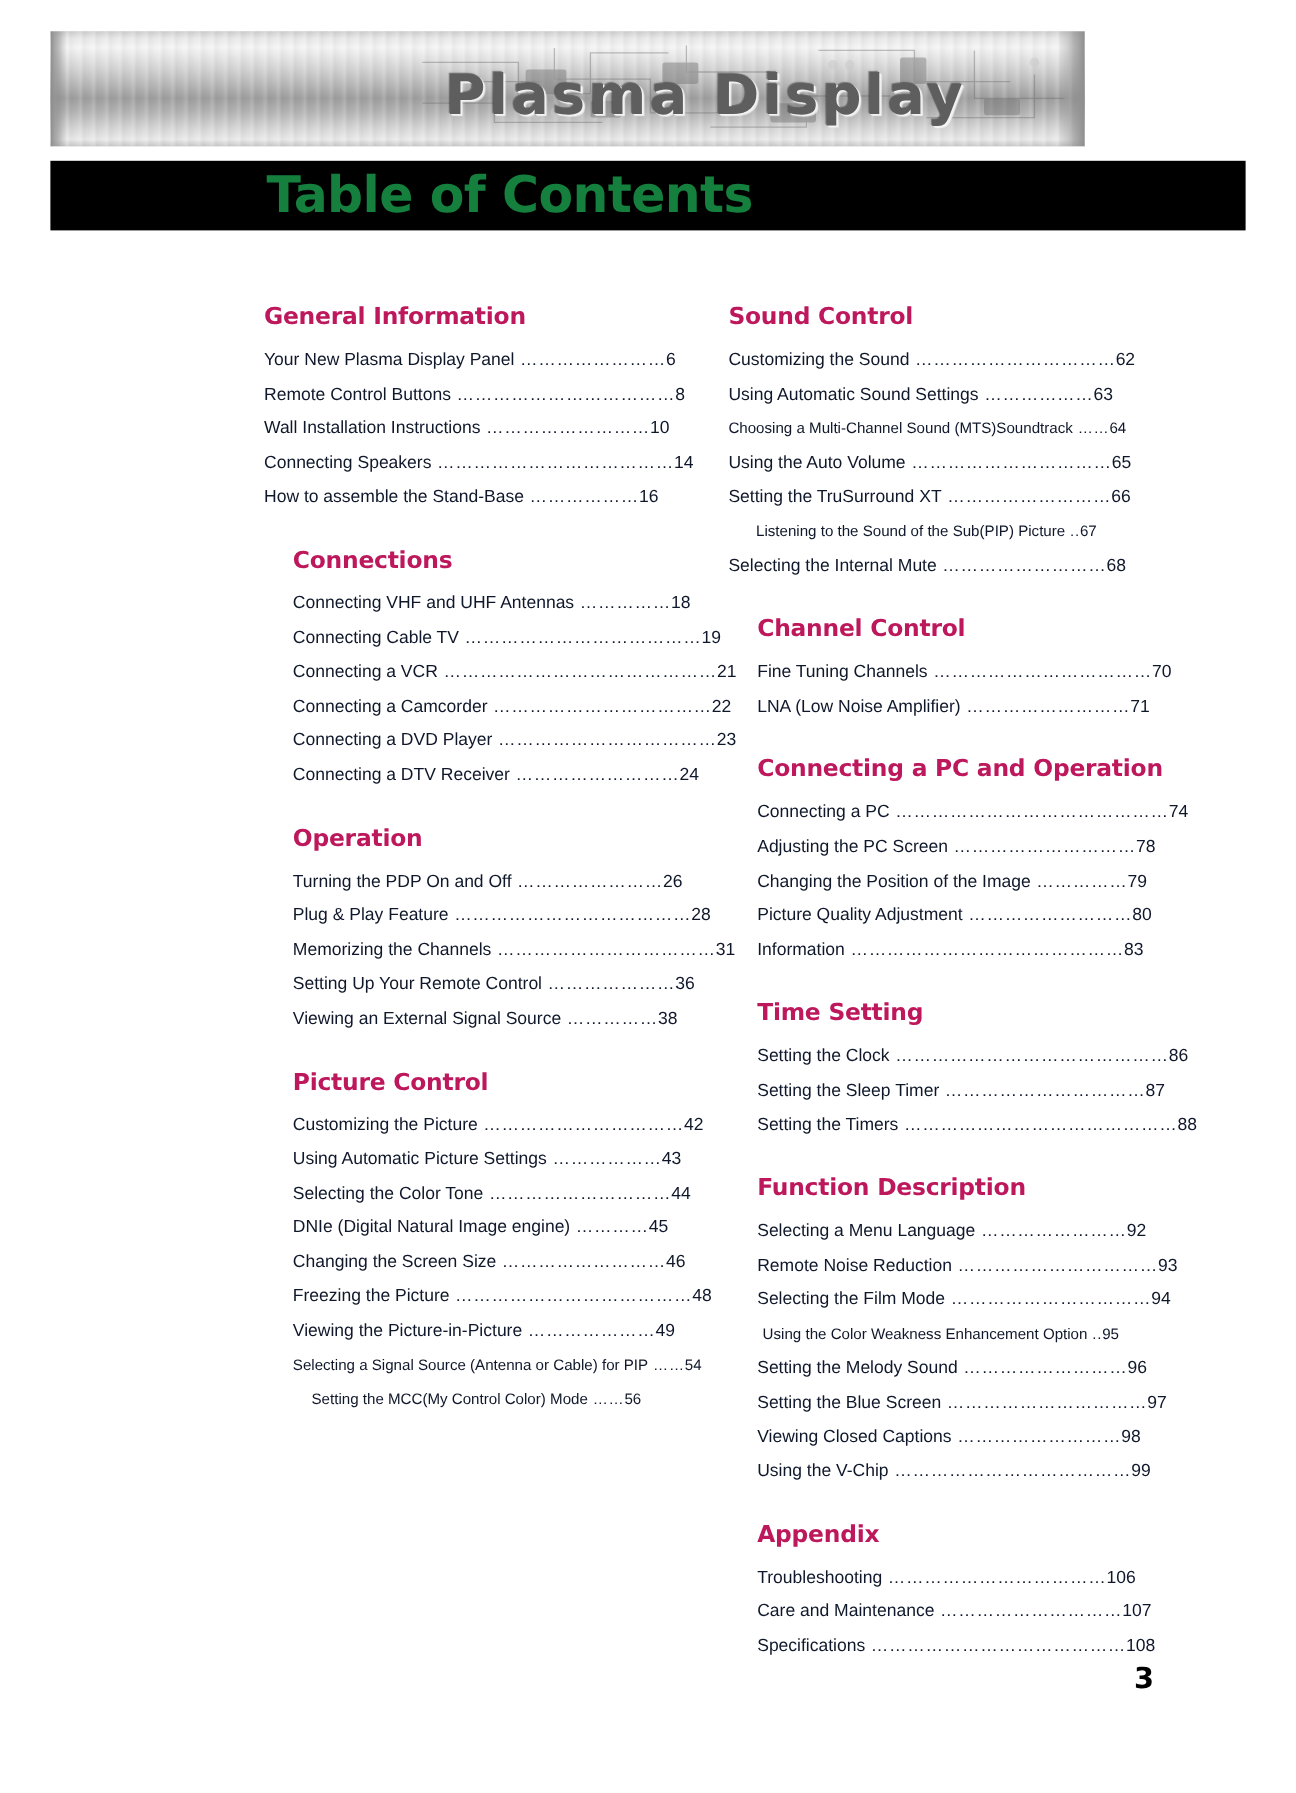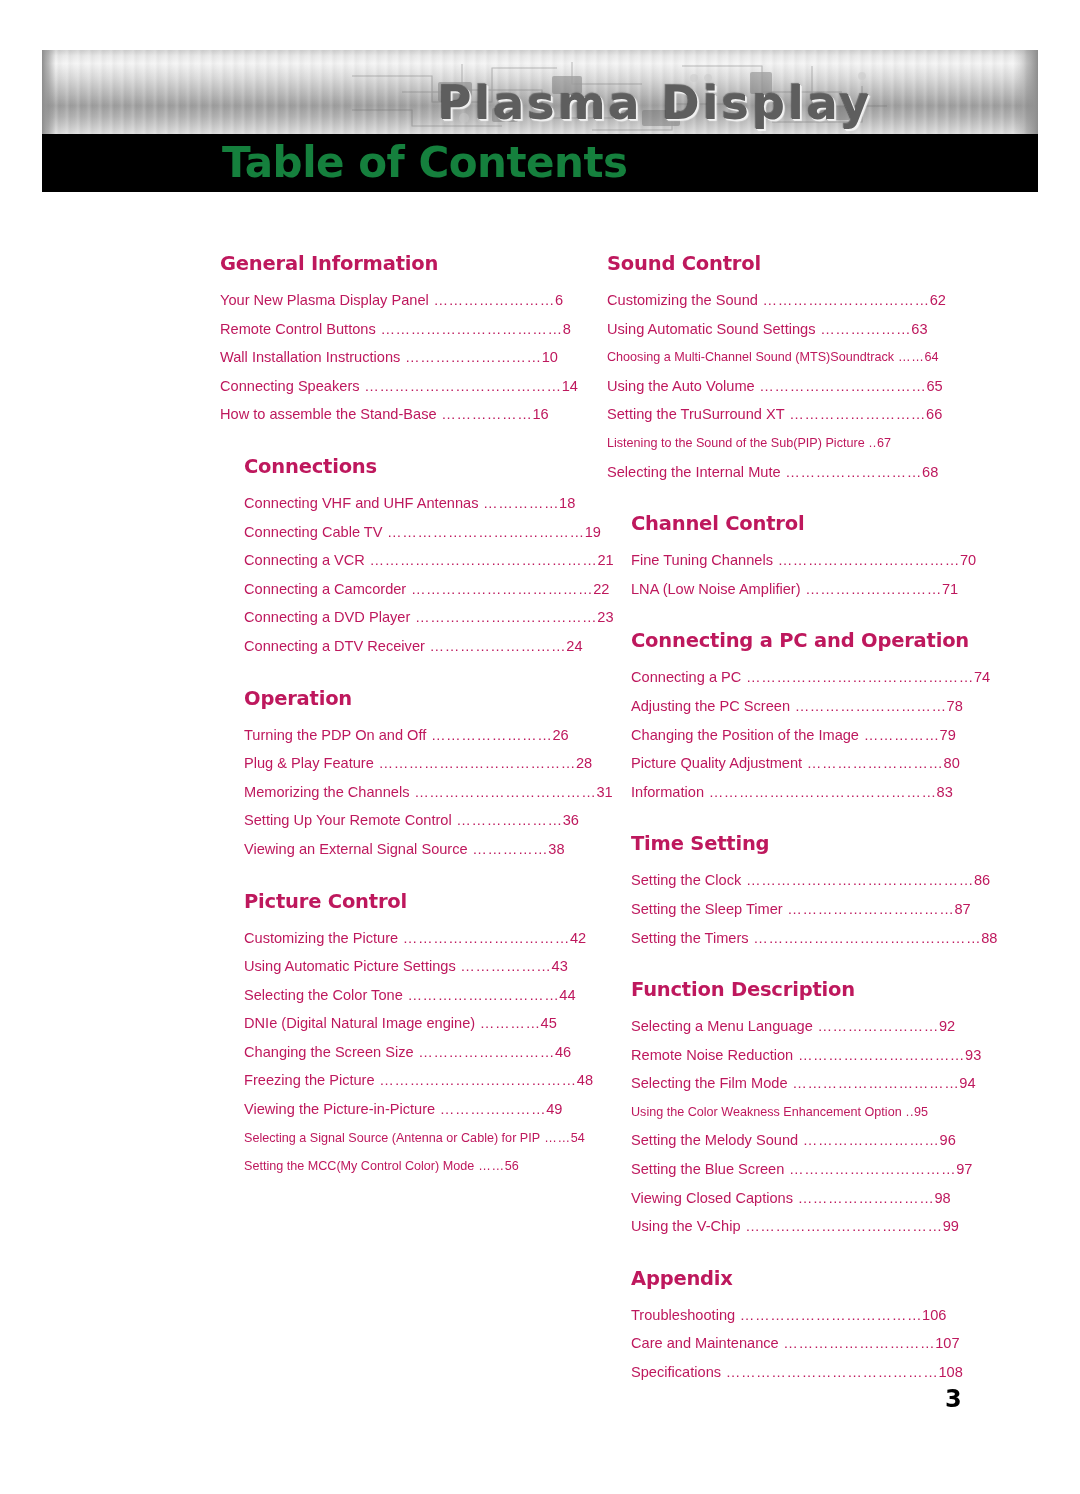--- a/index.html
+++ b/index.html
@@ -13,22 +13,22 @@
     font-family: "Liberation Sans", sans-serif;
     color: #000;
     position: relative;
     overflow: hidden;
   }
 
   
   .banner {
     position: absolute;
     left: 42px;
-    top: 50px;
-    width: 996px;
+    top: 26px;
+    width: 862px;
     height: 96px;
     background:
       linear-gradient(180deg,
         #cfcfcf 0%, #e8e8e8 6%, #f4f4f4 14%,
         #d9d9d9 30%, #b9b9b9 46%, #9f9f9f 58%,
         #b4b4b4 70%, #d6d6d6 84%, #eaeaea 94%, #c9c9c9 100%);
     overflow: hidden;
   }
   .banner .streaks {
     position: absolute;
@@ -115,30 +115,30 @@
     font-size: 19.5px;
     color: #be185d;
     margin-bottom: 11px;
     letter-spacing: -0.2px;
     white-space: nowrap;
   }
   .entry {
     display: block;
     font-family: "Liberation Sans", sans-serif;
     font-size: 14.6px;
-    color: #be185d;
+    color: #0f172a;
     line-height: 28.6px;
     white-space: nowrap;
   }
   .entry .lbl { }
   .entry .dots {
     letter-spacing: 0.6px;
   }
   .entry .pg { }
-  .entry.small { font-size: 12.6px; }
+  .entry.small { font-size: 12.6px; text-align: center; }
 
   .pagenum {
     position: absolute;
     left: 945px;
     top: 1385px;
     font-family: "DejaVu Sans", sans-serif;
     font-weight: bold;
     font-size: 24px;
     color: #000;
   }

